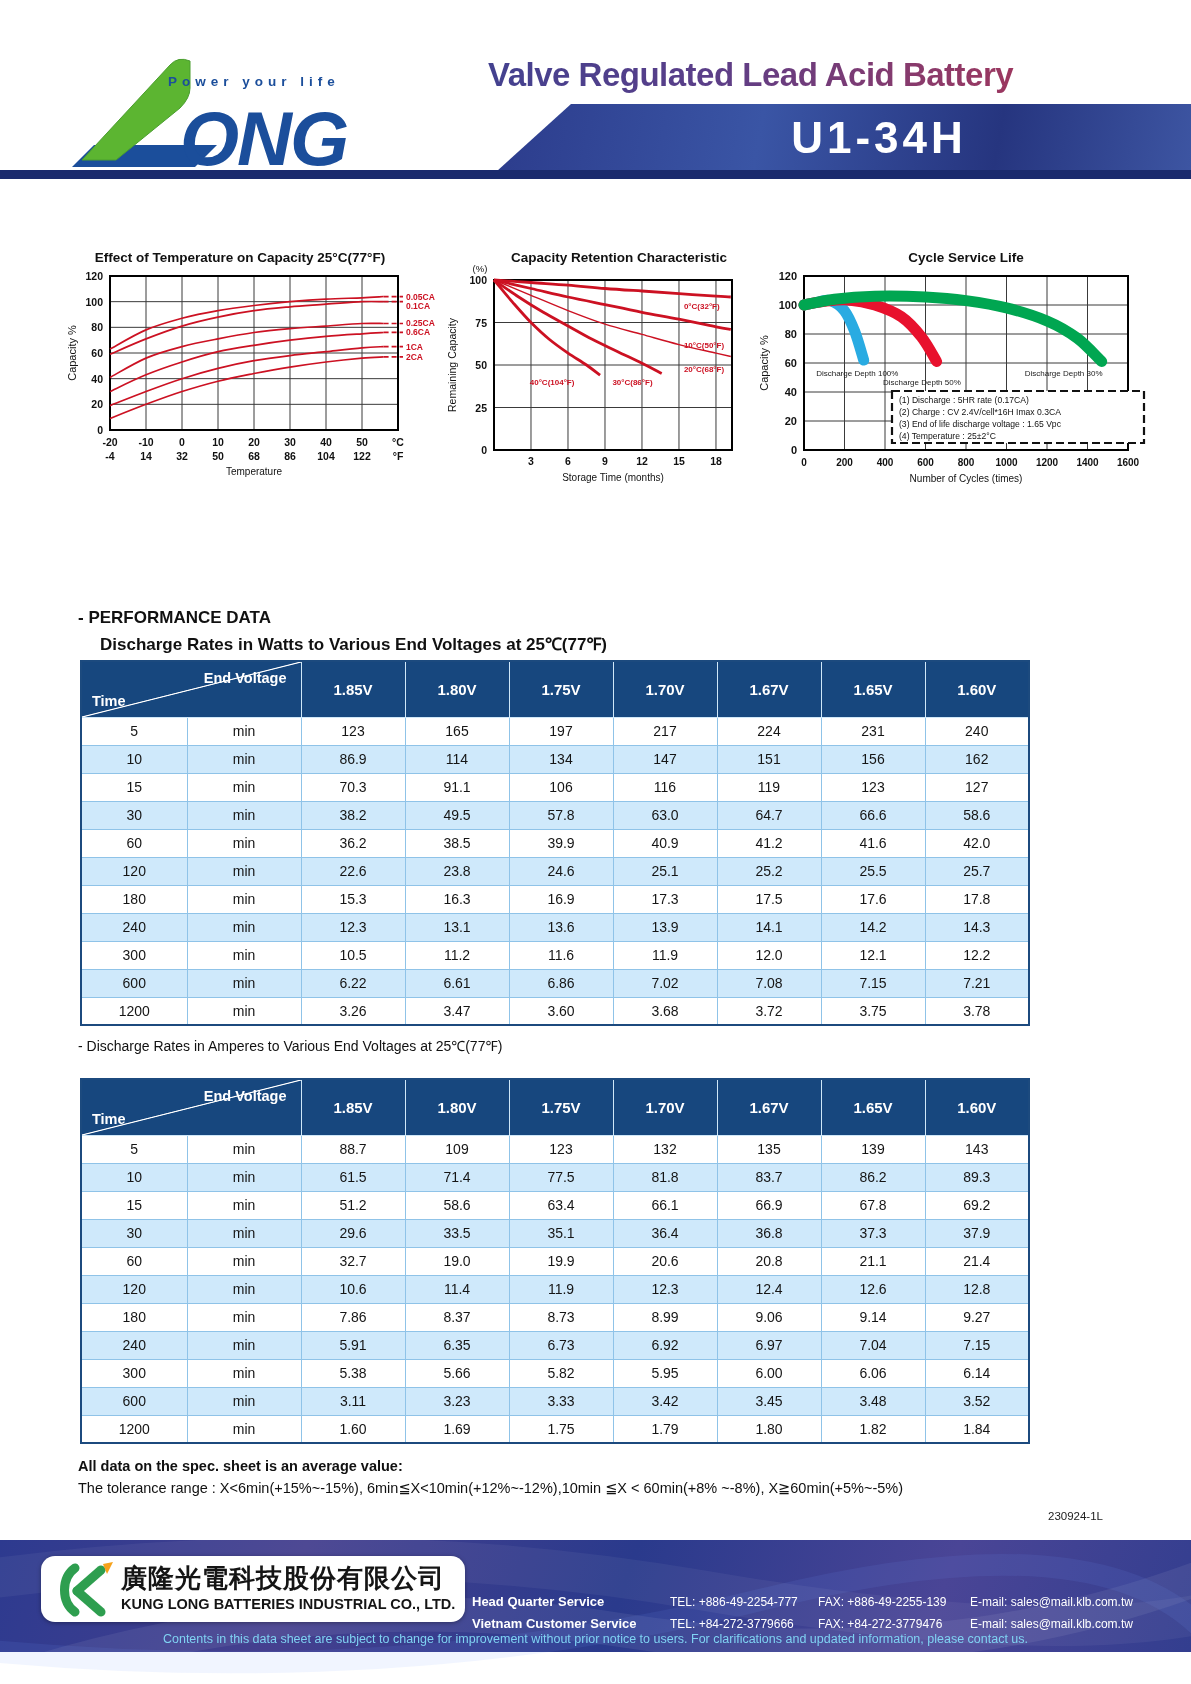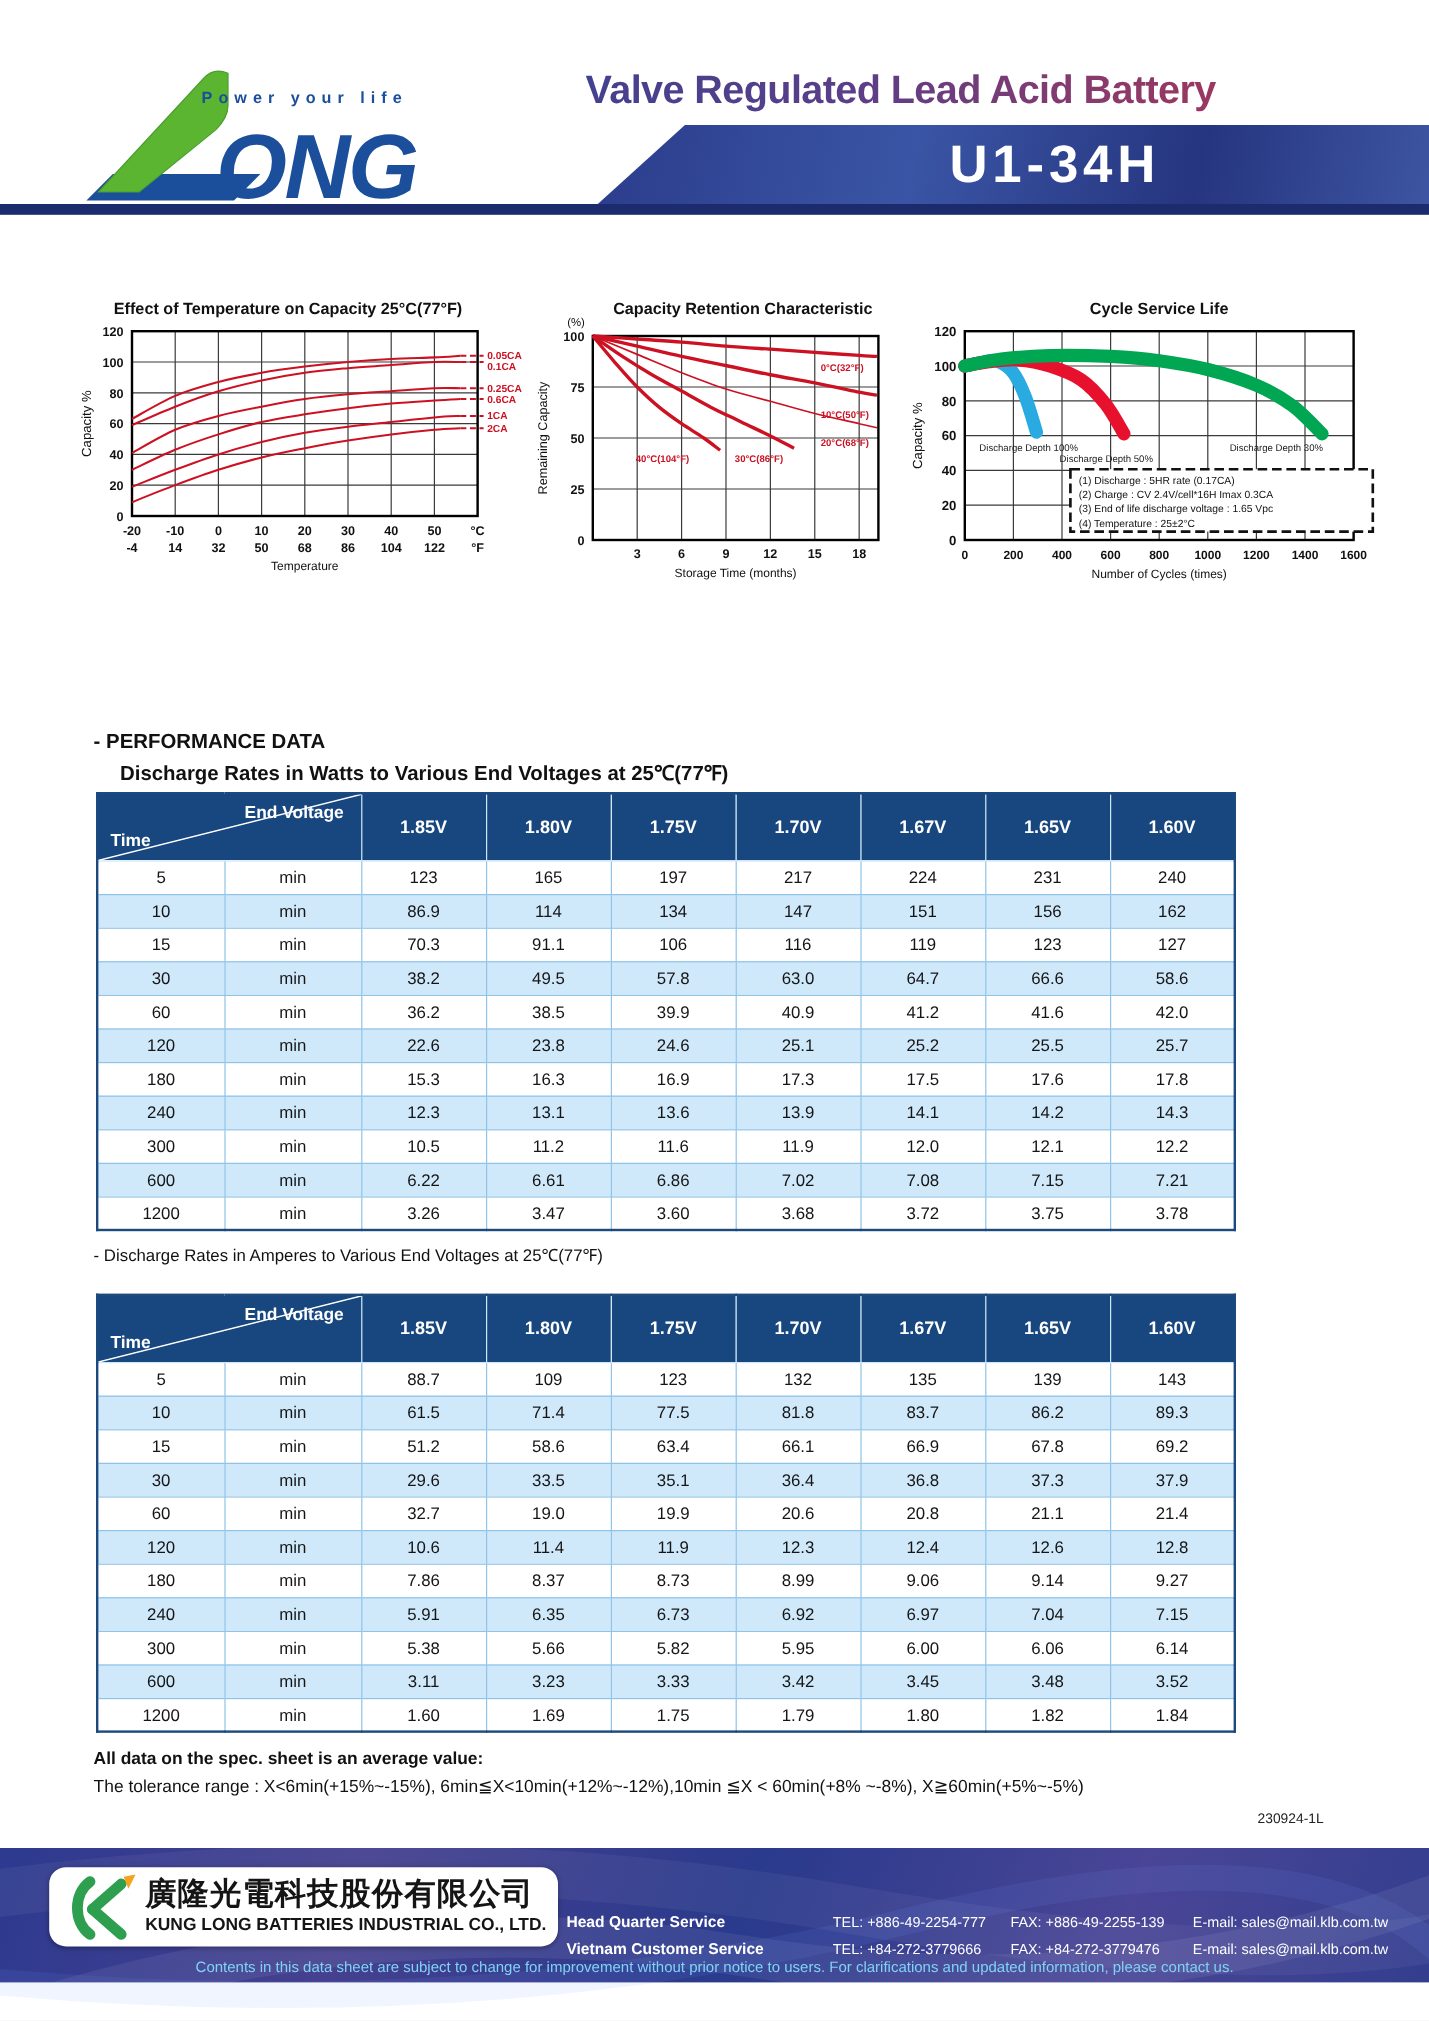--- a/index.html
+++ b/index.html
@@ -48,21 +48,21 @@
   .footer { position:absolute; left:0; top:1540px; width:1191px; height:112px;
       background:linear-gradient(110deg,#2d3a8f 0%,#45408f 25%,#2a3a8c 52%,#4a4596 78%,#333e8f 100%); }
   .footer-waves { position:absolute; inset:0; }
   .company-box { position:absolute; left:41px; top:16px; width:424px; height:66px; background:#fff; border-radius:14px; box-shadow:0 1px 4px rgba(0,0,0,.35); }
   .k-icon { position:absolute; left:12px; top:6px; }
   .cn-name { position:absolute; left:80px; top:5px; font-size:26px; font-weight:bold; color:#151515; letter-spacing:1px; white-space:nowrap; }
   .en-name { position:absolute; left:80px; top:40px; font-size:14.5px; font-weight:bold; color:#151515; white-space:nowrap; }
   .services { position:absolute; left:472px; top:16px; }
   .svc-row { display:flex; align-items:baseline; height:22px; }
   .svc-name { width:198px; font-size:13px; font-weight:bold; color:#fff; }
-  .svc-tel { width:148px; font-size:12px; color:#fff;margin-left:24px; }
+  .svc-tel { width:148px; font-size:12px; color:#fff; }
   .svc-fax { width:152px; font-size:12px; color:#fff; }
   .svc-email { font-size:12px; color:#fff;margin-top:39px; }
   .disclaimer { position:absolute; left:0; top:92px; width:100%; text-align:center; font-size:12.5px; color:#7fd3f3; }
 </style>
 </head>
 <body>
 
 <div class="page">
 
   <div class="logo-block">

